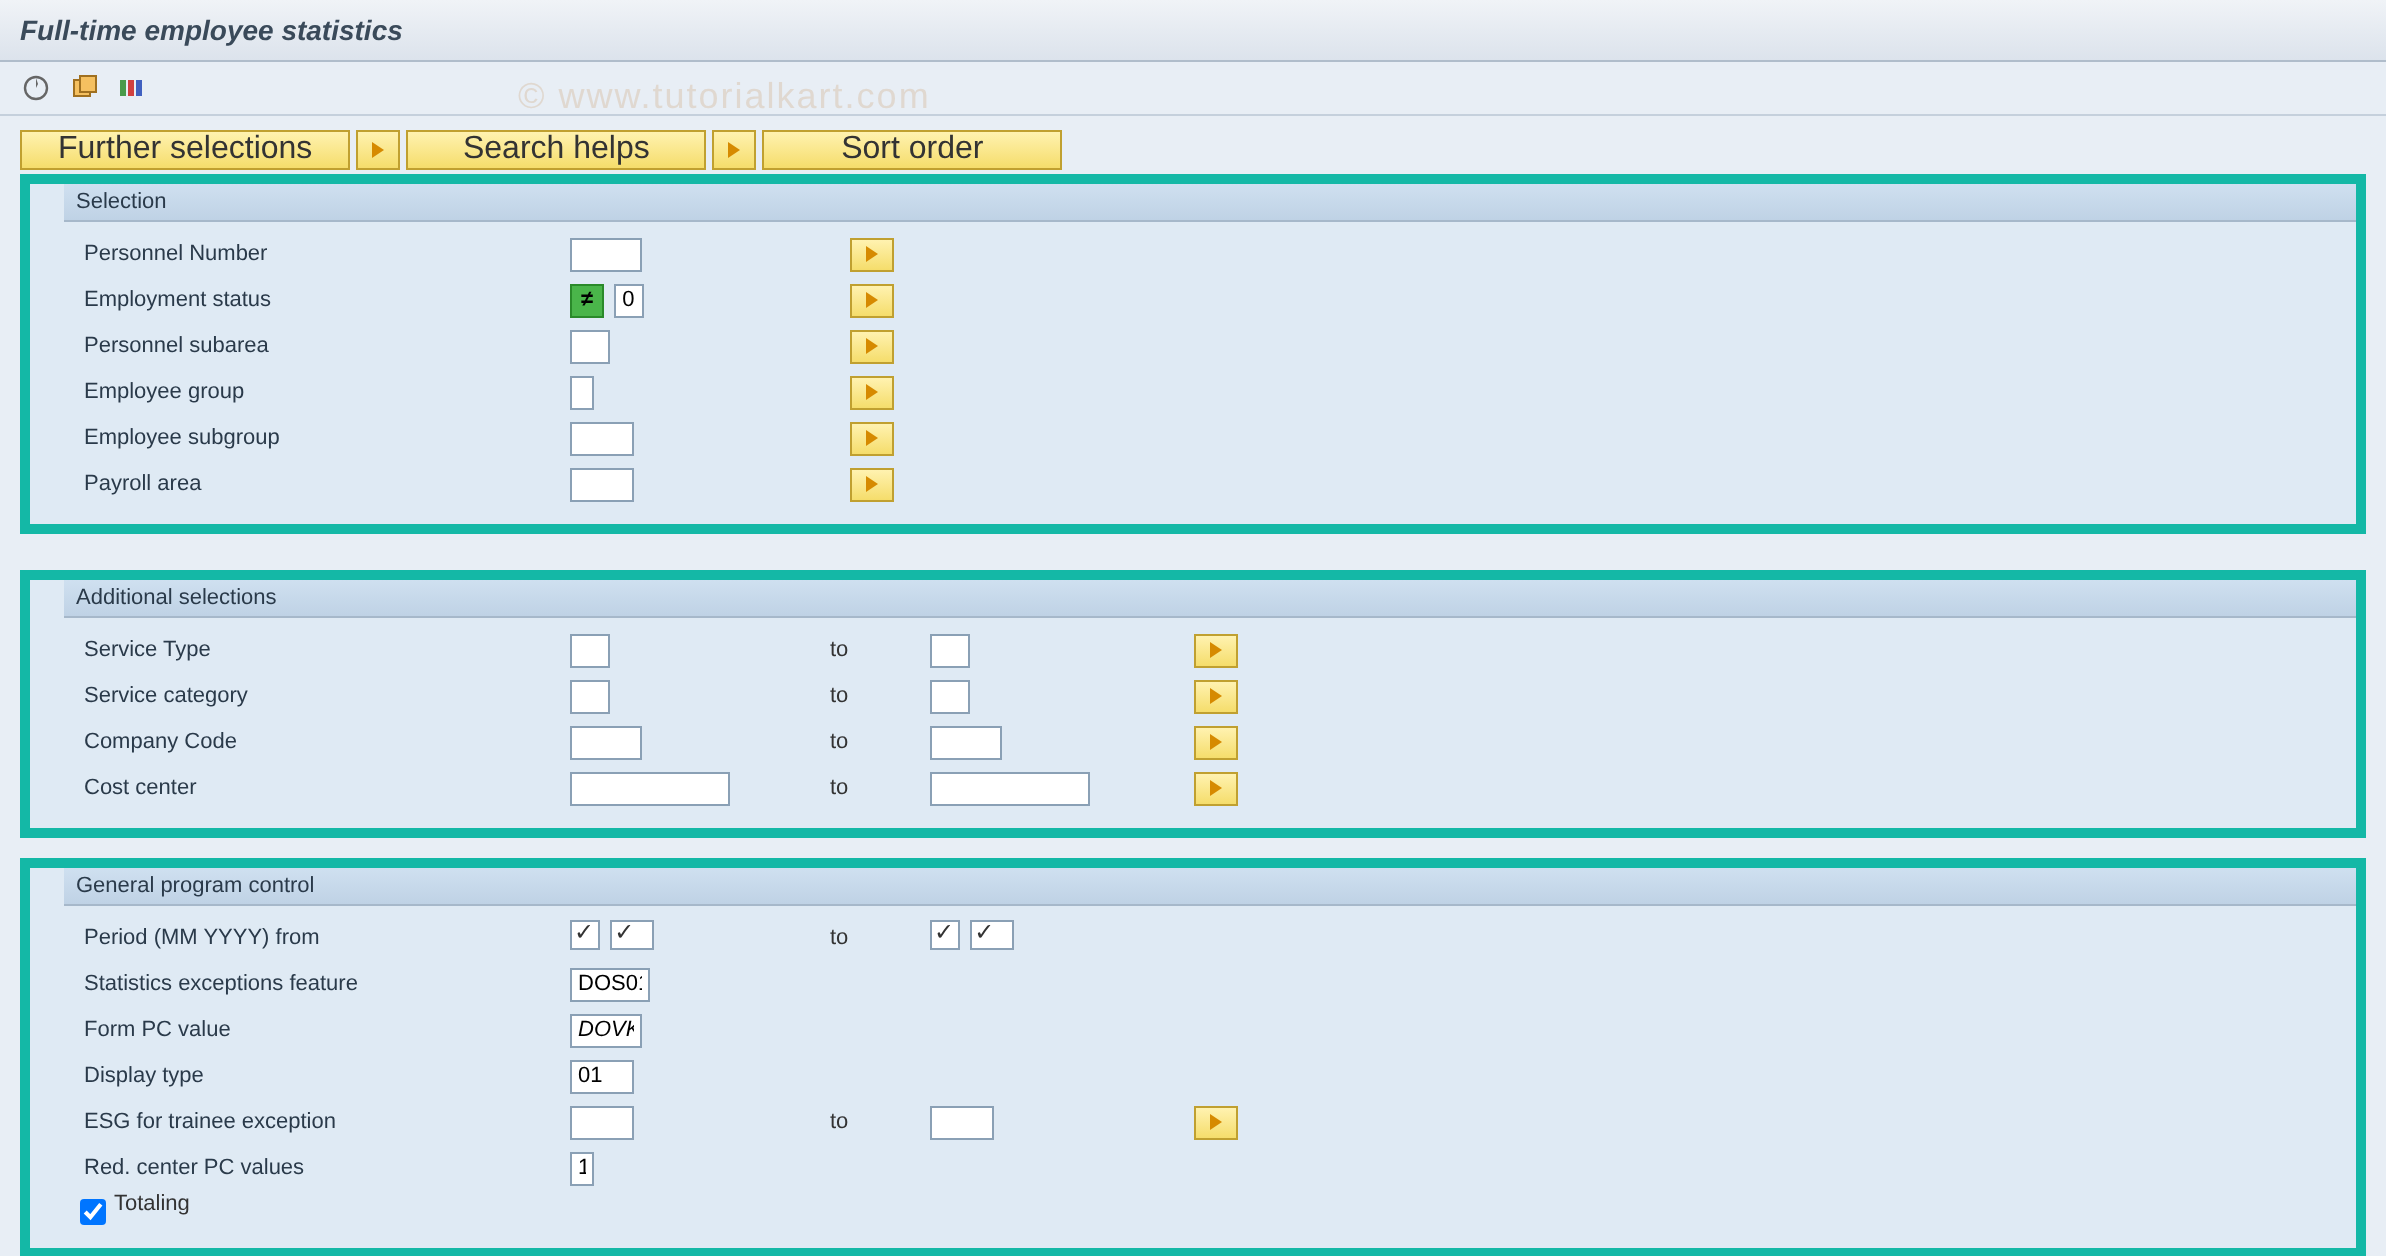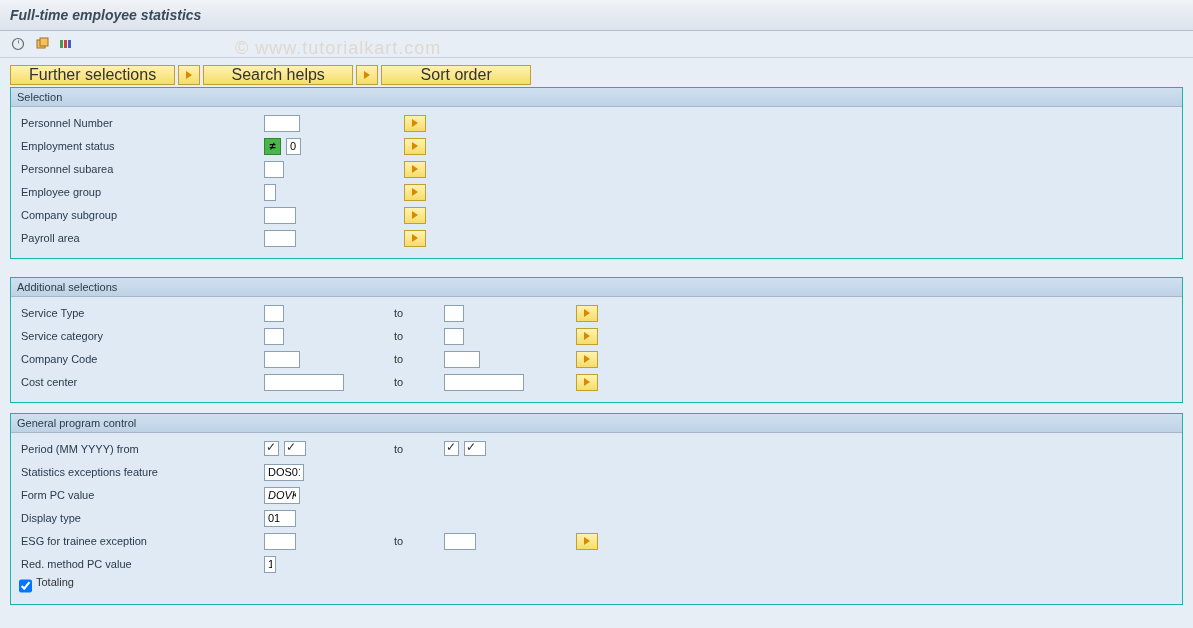--- a/index.html
+++ b/index.html
@@ -48,21 +48,22 @@
   .arrow-right {
     width: 0; height: 0;
     border-top: 4px solid transparent;
     border-bottom: 4px solid transparent;
     border-left: 6px solid #d68a00;
   }
 
   .panel {
     margin: 0 10px 10px 10px;
     background: #dfeaf4;
-    border: 1px solid #14b8a6;
+    border: 5px solid #14b8a6;
+    padding-left: 17px;
   }
   .panel-header {
     background: linear-gradient(to bottom, #cfe0f0, #bfd2e5);
     border-bottom: 1px solid #a6b8ca;
     padding: 3px 6px;
     font-size: 11px;
     color: #2a3a4a;
   }
   .panel-body { padding: 5px 8px 8px 8px; }
   .form-label {
@@ -142,21 +143,21 @@
     font-size: 12px;
     color: #333;
   }
 
   .cb-row { display: flex; height: 20px; }
   .cb-row input[type=checkbox] { margin-right: 4px; }
 
   .watermark {
     position: absolute;
     top: 38px;
-    left: 235px;
+    left: 259px;
     color: rgba(200,150,100,0.25);
     font-size: 18px;
     letter-spacing: 1px;
     pointer-events: none;
   }
 </style>
 </head>
 <body>
 
 <div class="title-bar">Full-time employee statistics</div>
@@ -225,21 +226,21 @@
         </span>
     </div>
     <div class="row-grid">
       <div class="form-label">Employee group</div>
       <div class="c1"><input class="input-box" style="width: 12px;"></div>
       <span class="more-btn col-more1">
           <span class="arrow-right"></span>
         </span>
     </div>
     <div class="row-grid">
-      <div class="form-label">Company subgroup</div>
+      <div class="form-label">Employee subgroup</div>
       <div class="c1"><input class="input-box input-18" style=""></div>
       <span class="more-btn col-more1">
           <span class="arrow-right"></span>
         </span>
     </div>
     <div class="row-grid">
       <div class="form-label">Payroll area</div>
       <div class="c1"><input class="input-box input-18" style=""></div>
       <span class="more-btn col-more1">
           <span class="arrow-right"></span>
@@ -320,21 +321,21 @@
     <div class="row-grid">
       <div class="form-label">ESG for trainee exception</div>
       <div class="c1"><input class="input-box input-18" style=""></div>
       <div class="c-to">to</div>
       <div class="c2"><input class="input-box input-18" style=""></div>
       <span class="more-btn" style="position:absolute;left:557px">
           <span class="arrow-right"></span>
         </span>
     </div>
     <div class="row-grid">
-      <div class="form-label">Red. method PC value</div>
+      <div class="form-label">Red. center PC values</div>
       <div class="c1"><input class="input-box" style="width: 12px;" value="1"></div>
     </div>
     <div class="cb-row">
       <input type="checkbox" checked="" style="">
       <span>Totaling</span>
     </div>
   </div>
 </div>
 
 </body></html>

